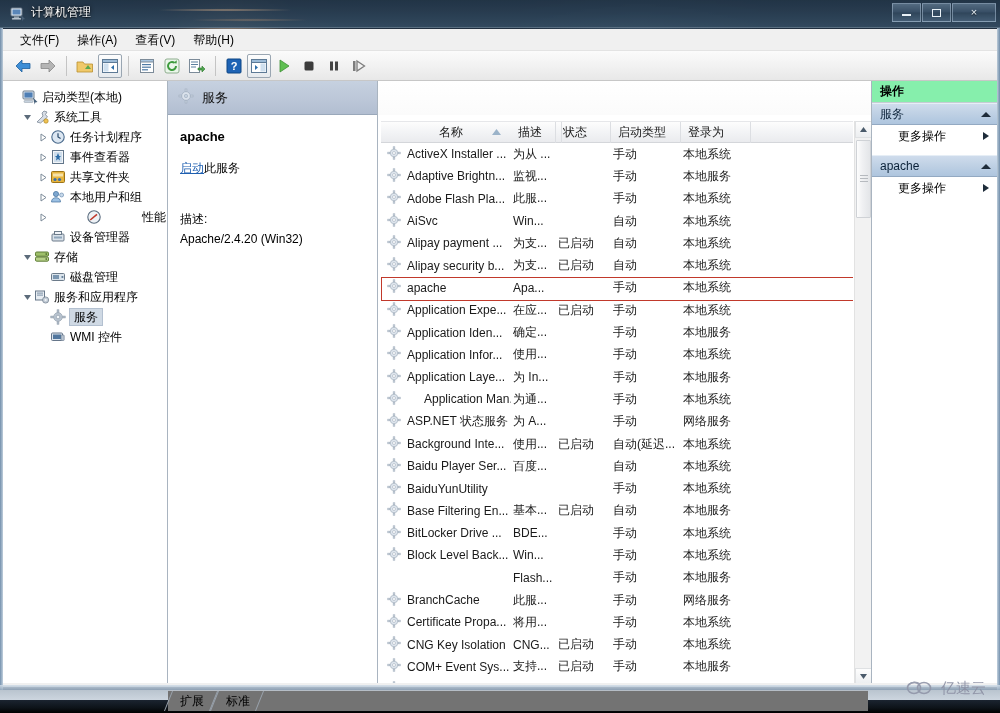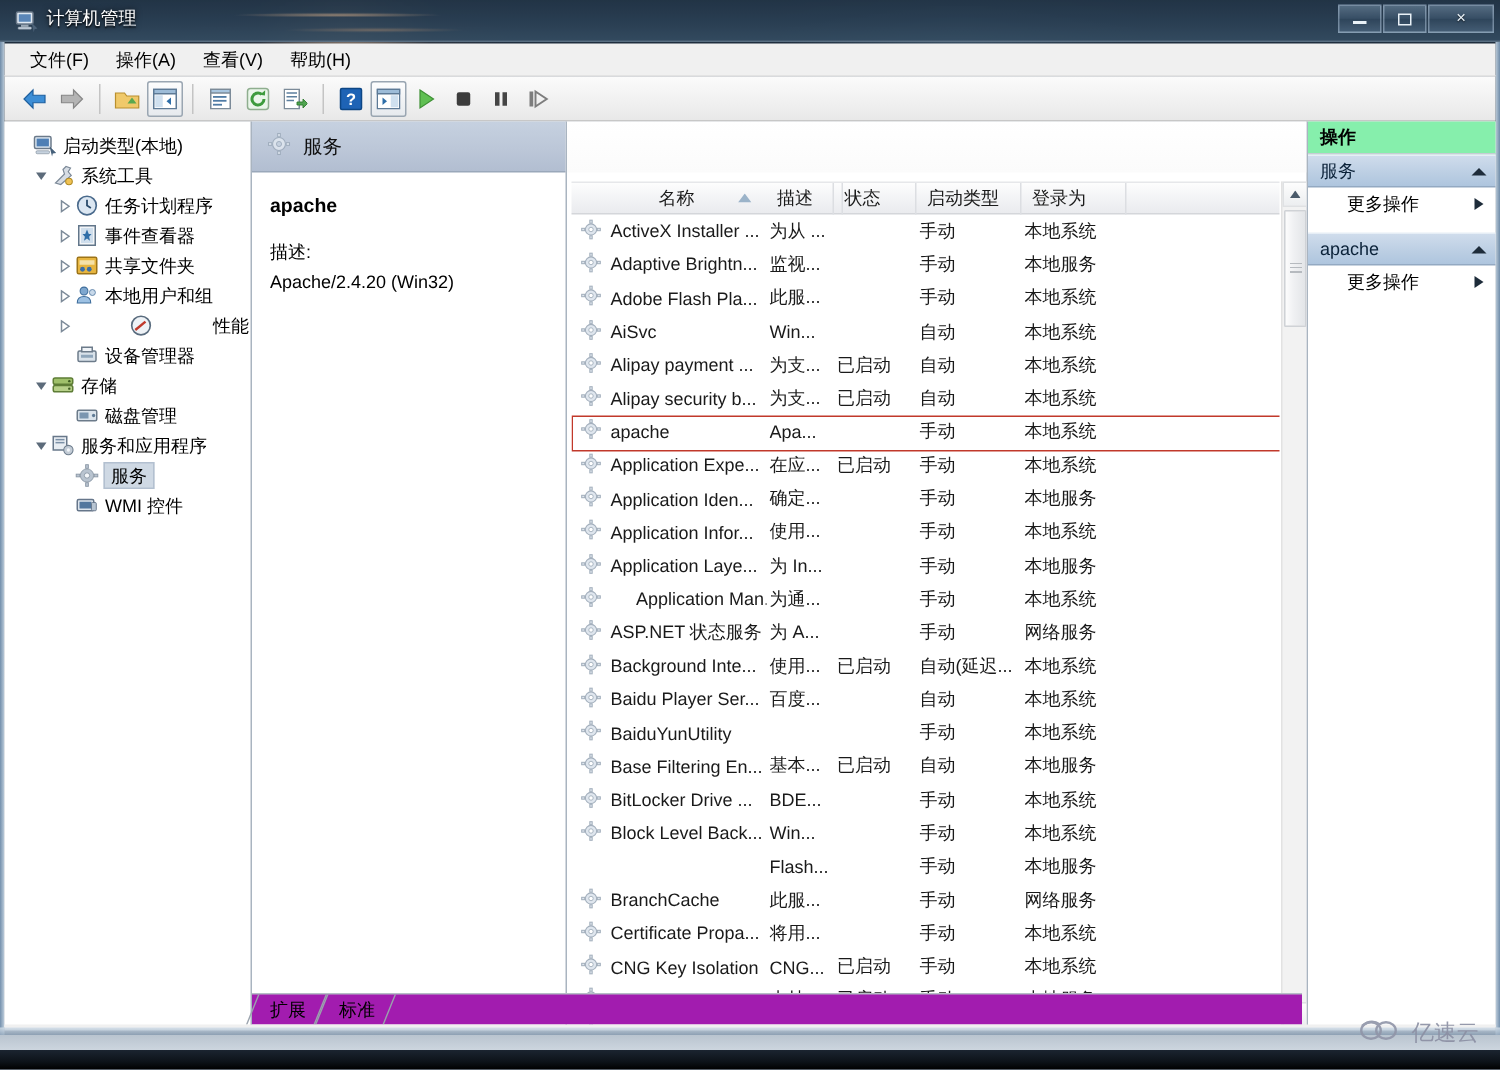--- a/index.html
+++ b/index.html
@@ -234,23 +234,23 @@
   }
   .act-item {
     height: 22px; display: flex; align-items: center; justify-content: space-between;
     padding: 0 8px 0 26px; font-size: 12px; color: #000;
   }
   .caret-up { width: 0;height:0;border-left:5px solid transparent;border-right:5px solid transparent;border-bottom:5px solid #1e2c3a;}
   .caret-right { width:0;height:0;border-top:4px solid transparent;border-bottom:4px solid transparent;border-left:6px solid #1e2c3a;}
 
   
   .tabstrip {
-    position: absolute; left: 168px; top: 662px; width: 700px; height: 21px;
+    position: absolute; left: 168px; top: 690px; width: 700px; height: 21px;
     border-top: 1px solid #b5bdc6;
-    background: #a21caf;
+    background: #737373;
     display: flex; align-items: flex-end;
   }
   .tab {
     position: relative; height: 20px; padding: 0 10px 0 12px;
     font-size: 12px; color: #000; display: flex; align-items: center;
   }
   .tab .slash-l, .tab .slash-r {
     position: absolute; top: 0; width: 9px; height: 20px;
   }
   .tab .slash-l { left: 0; border-left: 1px solid #9aa3ad; transform: skewX(-22deg); }
@@ -625,20 +625,23 @@
                 <rect x="1" y="7.1" width="2.2" height="1.8"></rect>
                   <rect x="12.8" y="7.1" width="2.2" height="1.8"></rect>
               </g>
               <circle cx="8" cy="8" r="1.7" fill="#c9d5e2" stroke="#93a2b2" stroke-width="0.6"></circle>
             </svg>
           </span>
           <span class="ph-text">服务</span>
         </div>
         <div class="detail-body">
           <div class="svc-title">apache</div>
+          <div class="svc-link-row">
+            <span class="svc-link">启动</span><span>此服务</span>
+          </div>
           <div class="svc-desc-label">描述:</div>
           <div class="svc-desc-text">Apache/2.4.20 (Win32)</div>
         </div>
       </div>
 
       <div class="list-pane">
         <div class="lh"></div>
 
         <div class="col-head-row">
           <div class="ch" style="left:16px; width:130px;margin-left:35px;">

